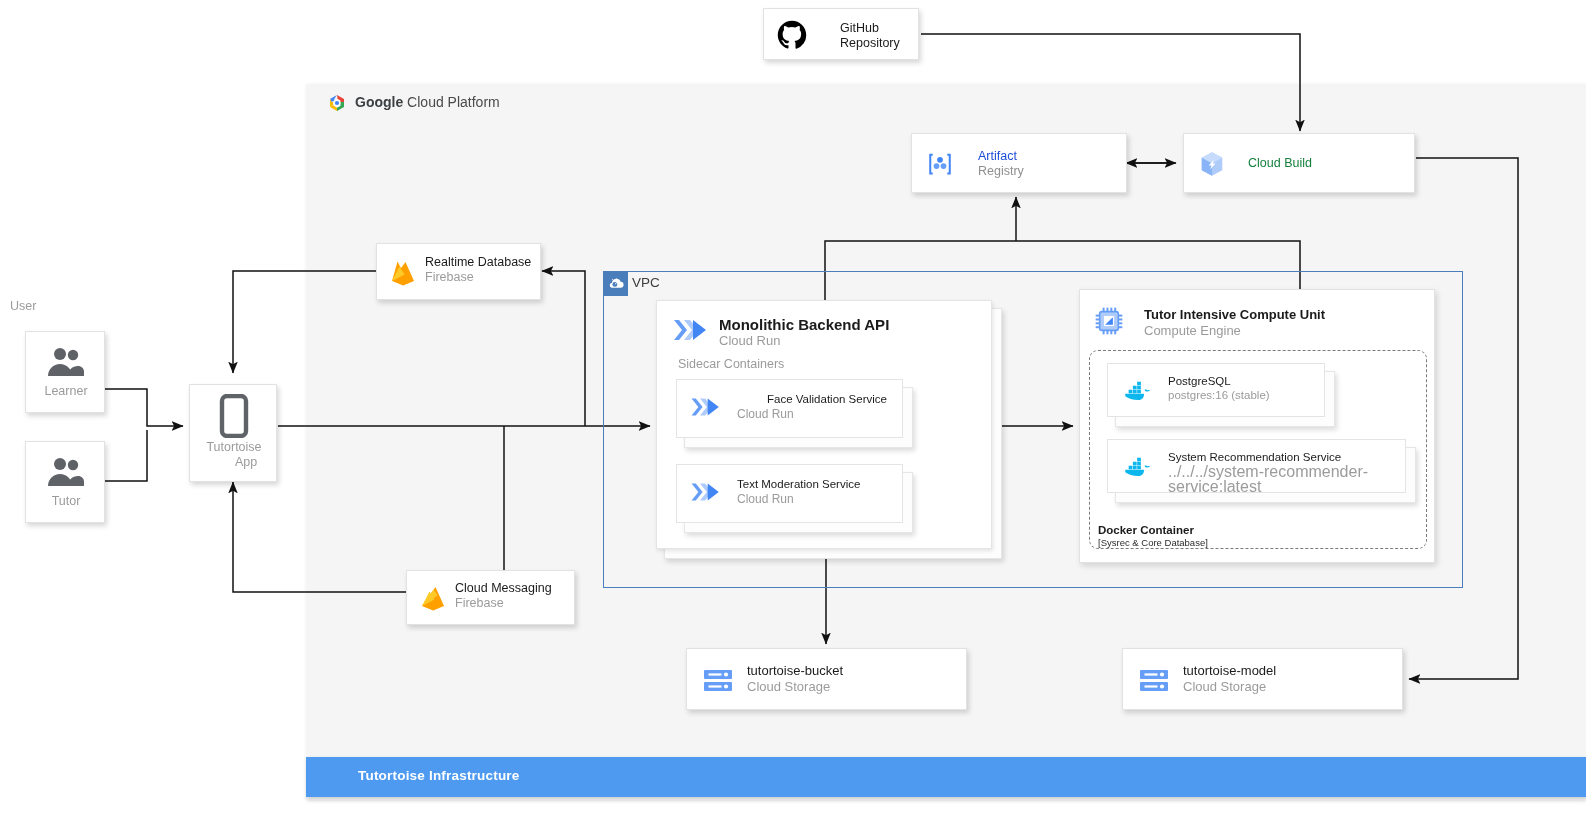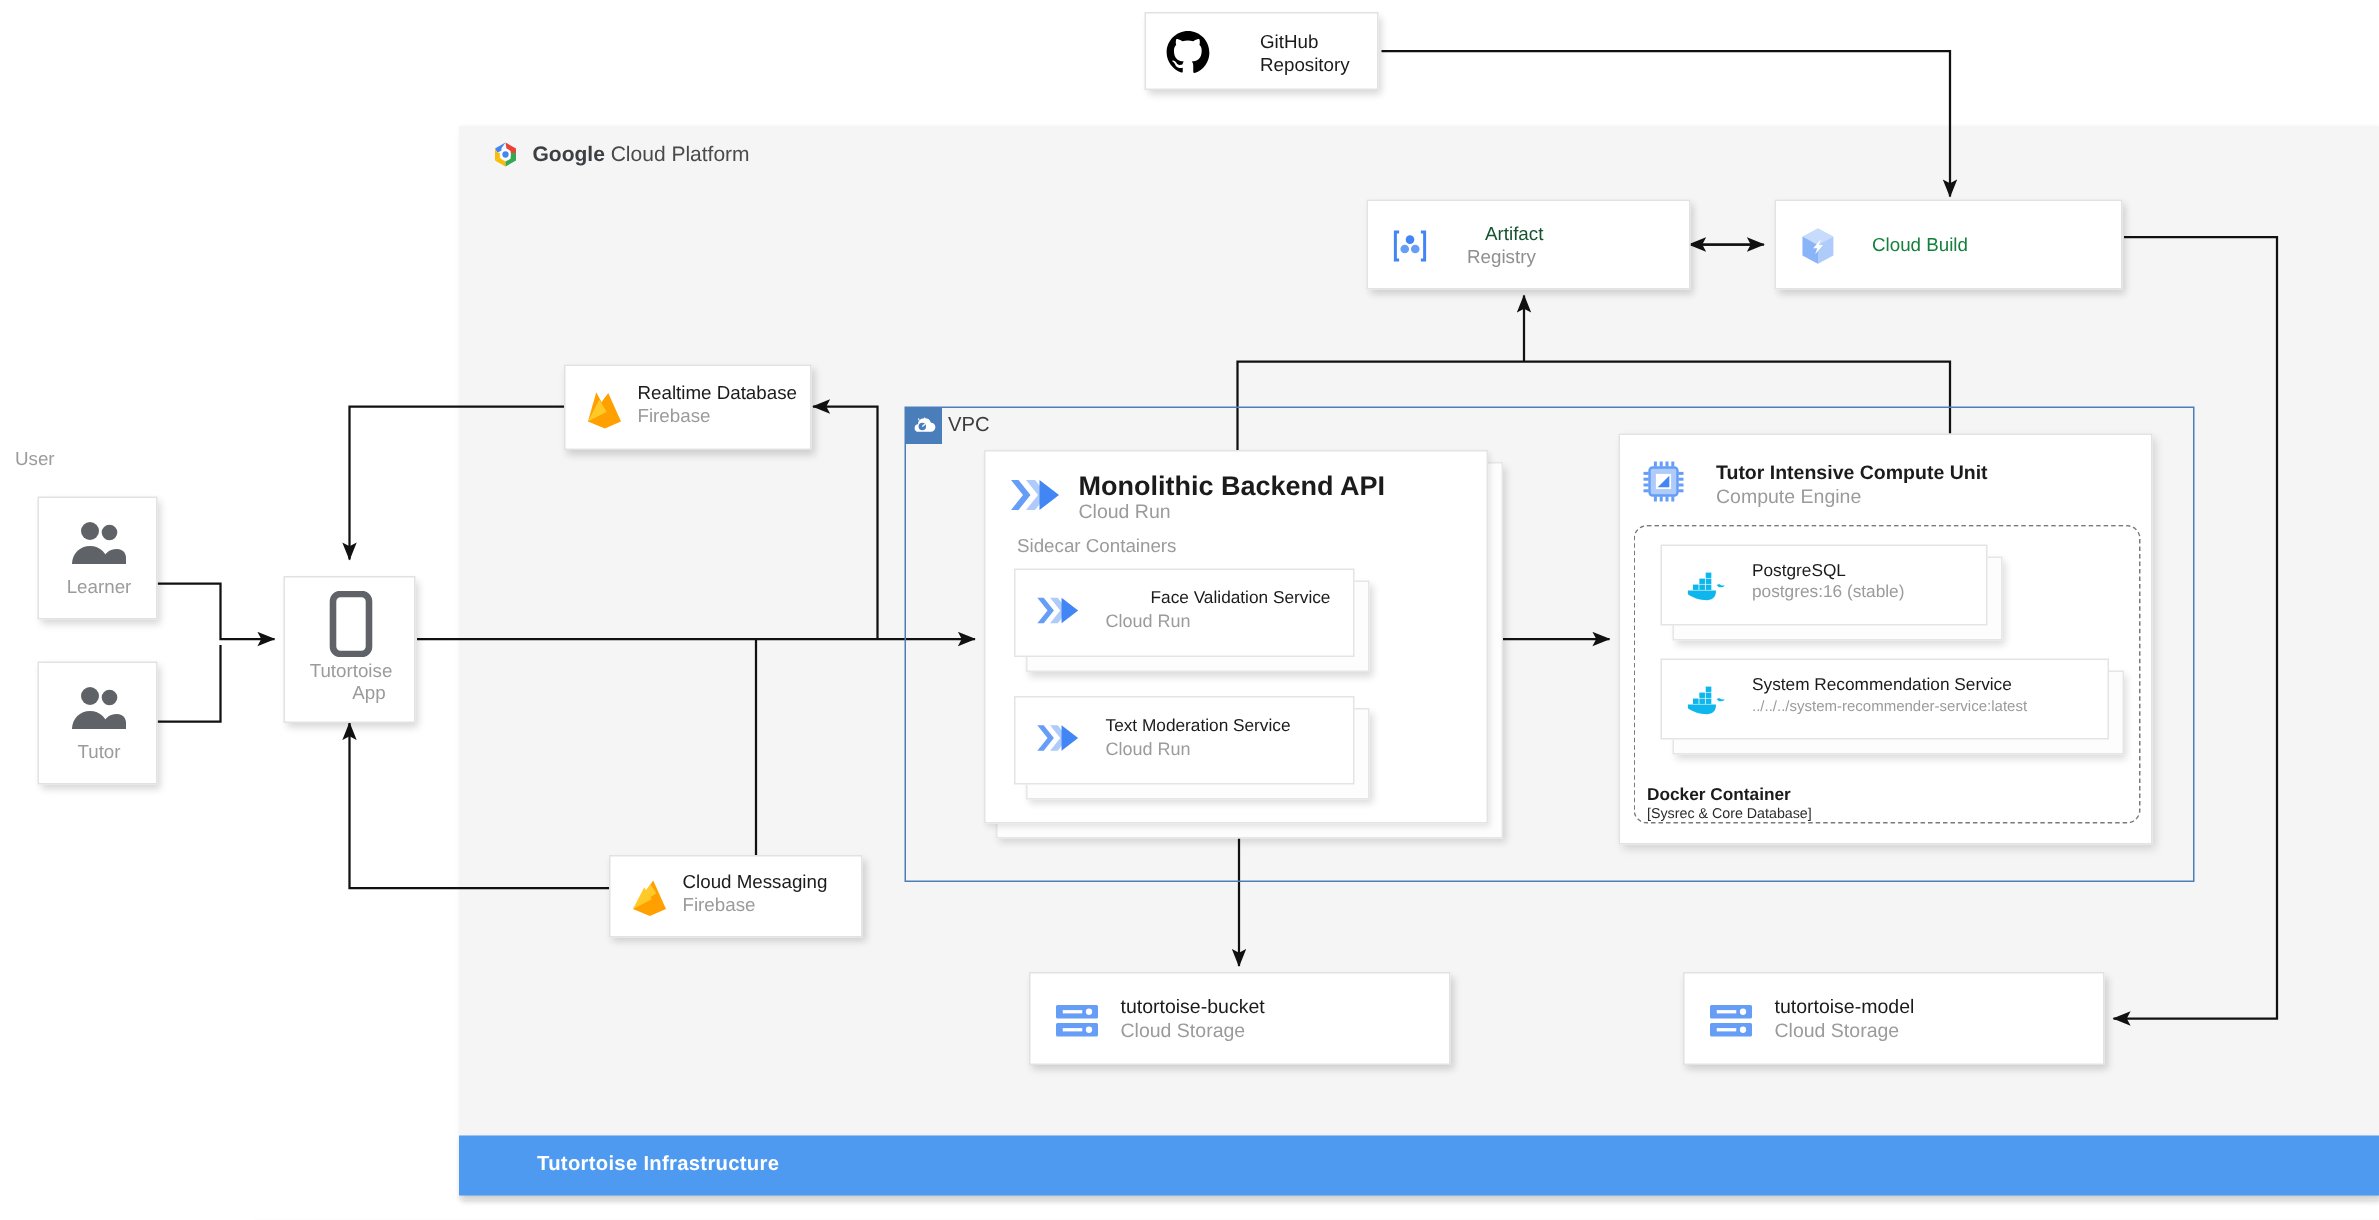--- a/index.html
+++ b/index.html
@@ -117,21 +117,21 @@
   <div class="node" style="left:911px;top:133px;width:216px;height:60px;">
     <div class="ico" style="left:12px;top:15px;width:32px;height:30px;">
       <svg width="30" height="30" viewBox="0 0 24 24">
         <path d="M6.2 4.5H4.2v15h2" stroke="#4285f4" stroke-width="1.6" fill="none"></path>
         <path d="M17.8 4.5h2v15h-2" stroke="#4285f4" stroke-width="1.6" fill="none"></path>
         <circle cx="12" cy="8.6" r="2.3" fill="#4285f4"></circle>
         <circle cx="9.2" cy="13.6" r="2.3" fill="#669df6"></circle>
         <circle cx="14.8" cy="13.6" r="2.3" fill="#669df6"></circle>
       </svg>
     </div>
-    <div class="txt sub" style="left:78px;top:15px;color:#14532d;">Artifact</div>
+    <div class="txt sub" style="left:66px;top:15px;color:#1d4ed8;">Artifact</div>
     <div class="txt sub" style="left:66px;top:30px;color:#8f8f8f;">Registry</div>
   </div>
 
   <div class="node" style="left:1183px;top:133px;width:232px;height:60px;">
     <div class="ico" style="left:12px;top:14px;width:32px;height:32px;">
       <svg width="30" height="30" viewBox="0 0 24 24">
         <path d="M12 2.6 20.2 7v10L12 21.4 3.8 17V7z" fill="#aecbfa"></path>
         <path d="M12 2.6 20.2 7 12 11.6 3.8 7z" fill="#c7dbfc"></path>
         <path d="M12 11.6V21.4L3.8 17V7z" fill="#8ab4f8"></path>
         <path d="M13.6 8.4 9.4 13.2h2.2l-1.1 3.2 4.2-4.9h-2.2z" fill="#ffffff"></path>
@@ -217,21 +217,21 @@
   <div class="stack" style="left:656px;top:300px;width:336px;height:249px;">
     <div class="back"></div>
     <div class="front" style="box-shadow:1px 2px 4px rgba(0,0,0,.10);">
       <div class="ico" style="position:absolute;left:14px;top:14px;width:42px;height:32px;">
         <svg width="40" height="30" viewBox="0 0 40 30">
           <path d="M3 5 L11 15 L3 25 L8 25 L16 15 L8 5 Z" fill="#669df6"></path>
           <path d="M13 5 L21 15 L13 25 L19 25 L27 15 L19 5 Z" fill="#aecbfa"></path>
           <path d="M22 5 L35 15 L22 25 Z" fill="#4285f4"></path>
         </svg>
       </div>
-      <div class="txt ttl b" style="left:62px;top:16px;font-size:18px;">Monolithic Backend API</div>
+      <div class="txt ttl b" style="left:62px;top:16px;font-size:15px;">Monolithic Backend API</div>
       <div class="txt sub" style="left:62px;top:32px;font-size:13px;">Cloud Run</div>
       <div class="txt sub" style="left:21px;top:56px;font-size:12.5px;">Sidecar Containers</div>
     </div>
 
     <div class="stack" style="left:20px;top:79px;width:227px;height:59px;">
       <div class="back"></div>
       <div class="front">
         <div class="ico" style="position:absolute;left:12px;top:14px;width:36px;height:30px;">
           <svg width="34" height="26" viewBox="0 0 40 30">
             <path d="M3 5 L11 15 L3 25 L8 25 L16 15 L8 5 Z" fill="#669df6"></path>
@@ -326,21 +326,21 @@
               <rect x="19" y="13.5" width="4.4" height="4.2"></rect>
                 <rect x="14" y="8.8" width="4.4" height="4.2"></rect>
               <rect x="19" y="8.8" width="4.4" height="4.2"></rect>
                 <rect x="19" y="4.1" width="4.4" height="4.2"></rect>
             </g>
             <path d="M5 18.2h22c.4 3.4-1.6 7.5-6.8 7.5-6.4 0-11.6-2-15.2-4.6z" fill="#0db7ed"></path>
             <path d="M27.6 13.9c1.6-1.2 3.2-.4 3.7.4.6-.4 2-.6 2.6.2-1.3 1.2-3.3 1.3-4.6 1z" fill="#0db7ed"></path>
           </svg>
         </div>
         <div class="txt ttl" style="left:60px;top:10px;font-size:11.5px;">System Recommendation Service</div>
-        <div class="txt sub" style="left:60px;top:24px;font-size:10px;">../../../system-recommender-service:latest</div>
+        <div class="txt sub" style="left:60px;top:24px;font-size:16px;">../../../system-recommender-service:latest</div>
       </div>
     </div>
   </div>
 
   <div class="node" style="left:686px;top:648px;width:281px;height:62px;">
     <div class="ico" style="left:14px;top:17px;width:34px;height:30px;">
       <svg width="32" height="28" viewBox="0 0 32 28">
         <rect x="2" y="3" width="28" height="9" rx="1" fill="#669df6"></rect>
         <rect x="2" y="15" width="28" height="9" rx="1" fill="#669df6"></rect>
         <rect x="6.5" y="6.4" width="13" height="2.2" fill="#ffffff"></rect>

